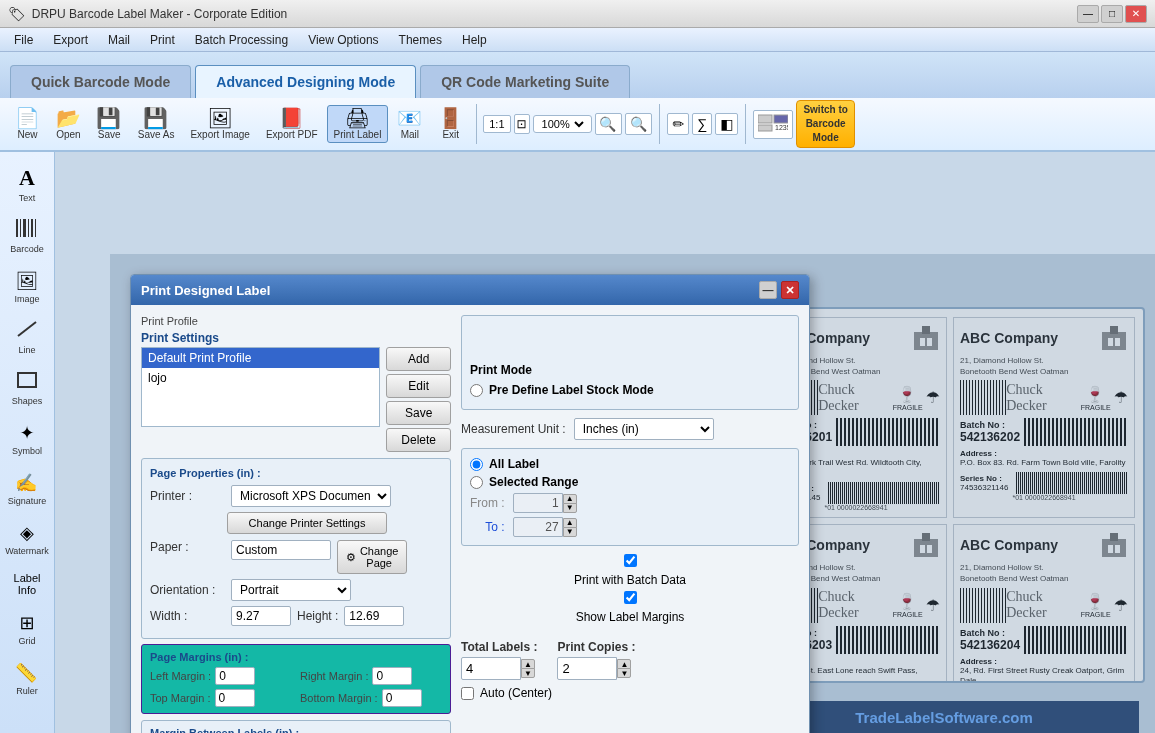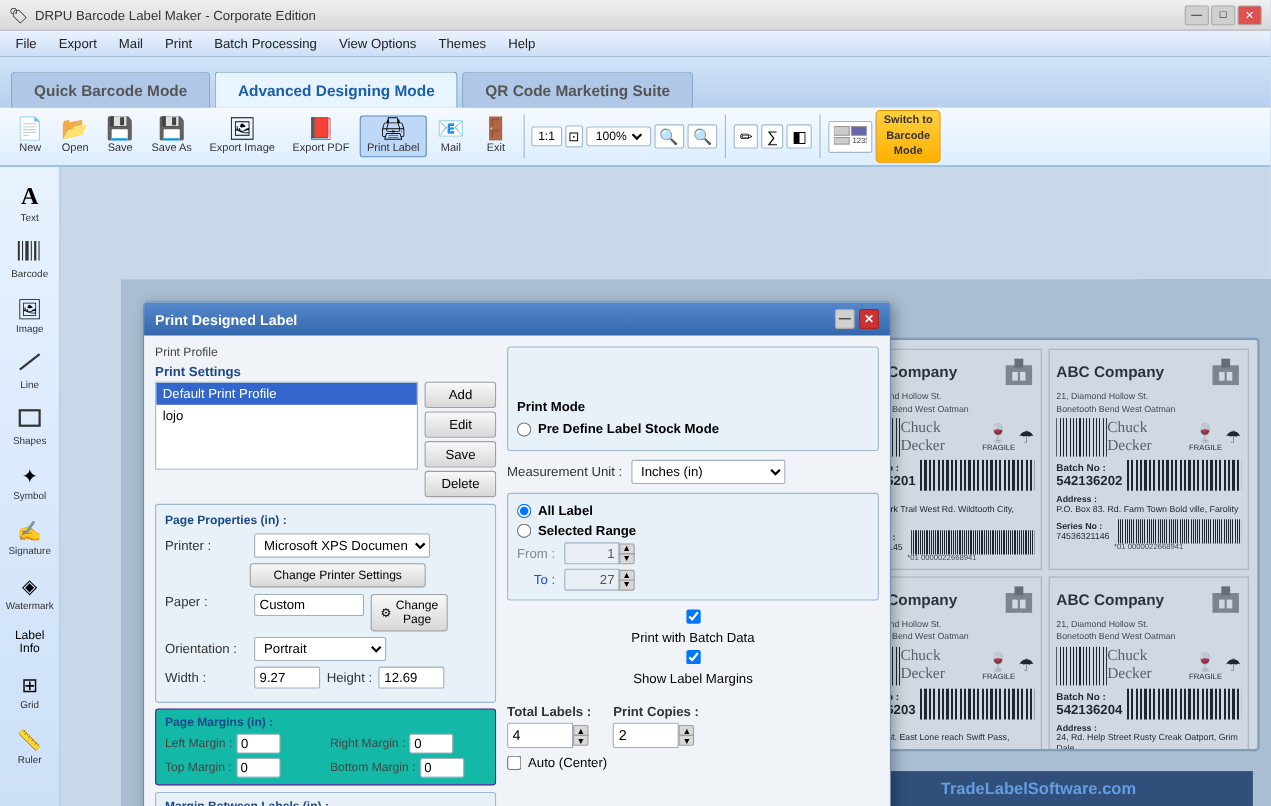--- a/index.html
+++ b/index.html
@@ -647,21 +647,21 @@
           </div>
           <div class="lc-batch-row">
             <div>
               <div style="font-size:9px; font-weight:bold;">Batch No :</div>
               <div style="font-size:12px; font-weight:bold;">542136204</div>
             </div>
             <div class="lc-barcode-main"></div>
           </div>
           <div class="lc-address-row">
             <div class="lc-addr-lbl">Address :</div>
-            <div class="lc-addr-val">24, Rd. Help Street Rusty Creak Oatport, Grim Dale</div>
+            <div class="lc-addr-val">24, Rd. First Street Rusty Creak Oatport, Grim Dale</div>
           </div>
 
         </div>
       </div>
     </div>
 
     <div id="brand-footer">
       <div id="brand-text">
         <span>TradeLabelSoftware</span><span style="color:#66aaff;">.com</span>
       </div>

